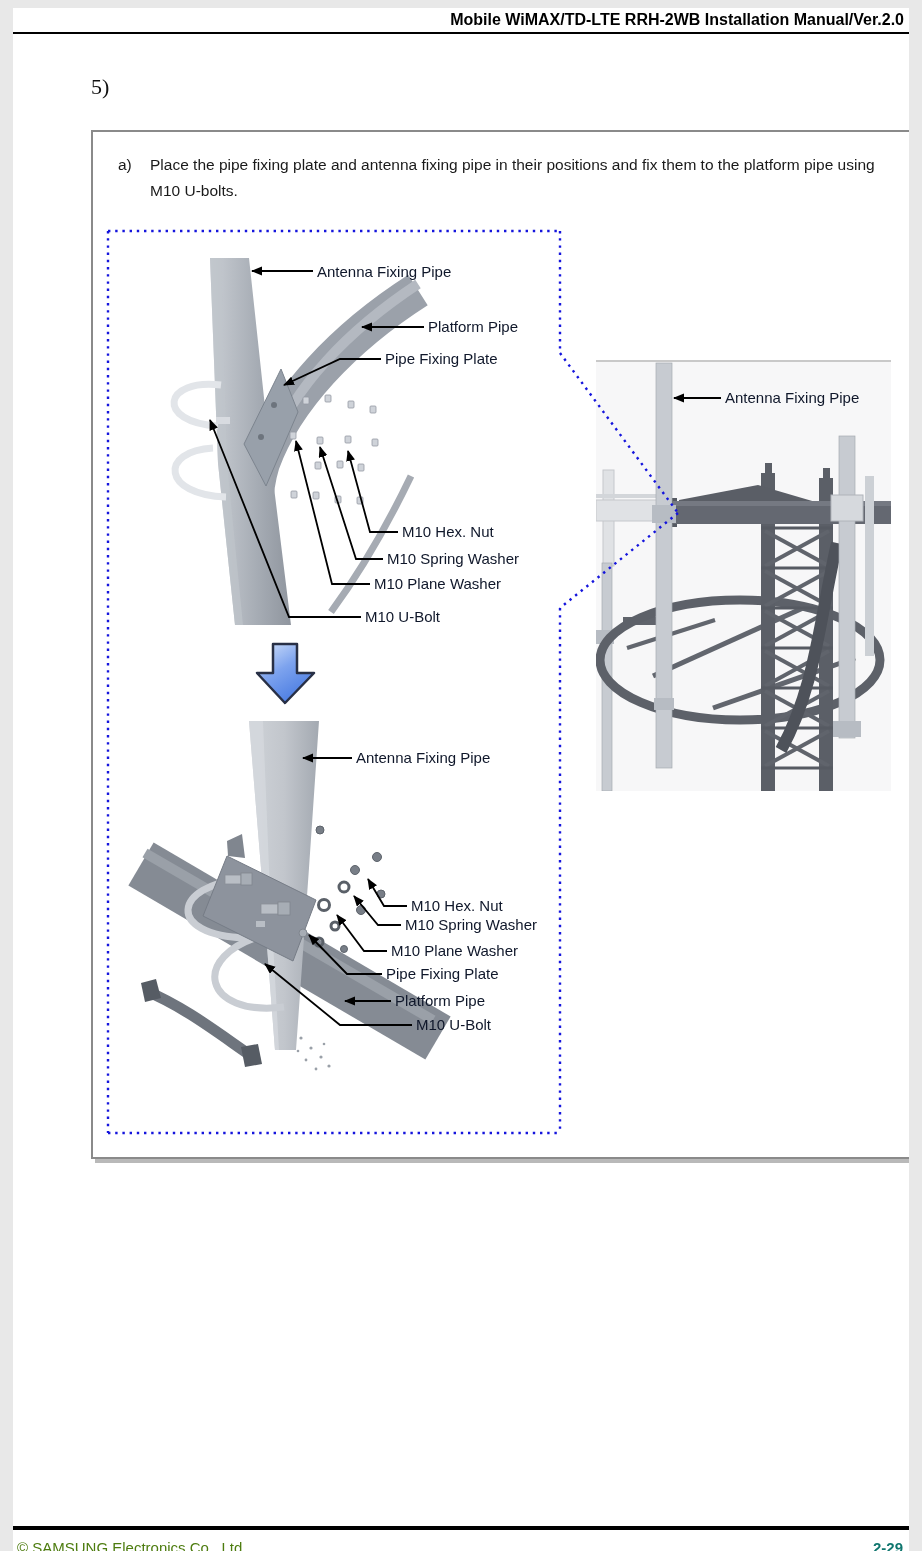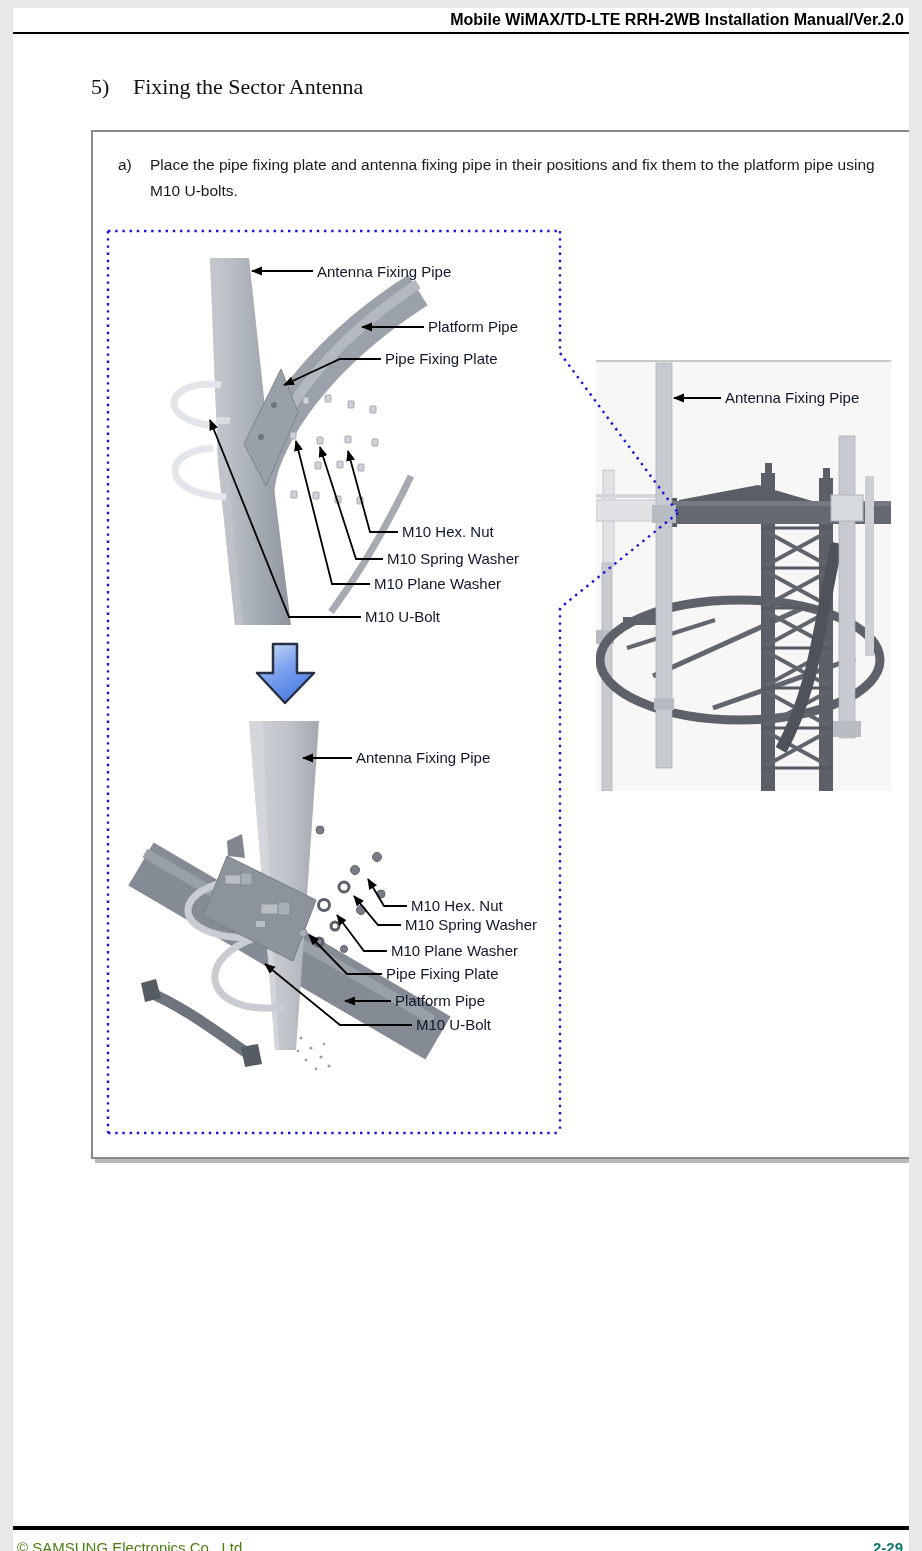--- a/index.html
+++ b/index.html
@@ -65,21 +65,20 @@
 </head>
 <body>
 
 <div class="page">
 
   <div class="hdr-title">Mobile WiMAX/TD-LTE RRH-2WB Installation Manual/Ver.2.0</div>
   <div class="hdr-rule"></div>
 
   <div class="section-heading">
     <span class="num">5)</span>
-    <span>Fixing the Sector Antenna</span>
   </div>
 
   <div class="content-box">
     <div class="step">
       <span class="marker">a)</span>
       <span class="txt">Place the pipe fixing plate and antenna fixing pipe in their positions and fix them to the platform pipe using M10 U-bolts.</span>
     </div>
   </div>
 
   <svg class="fig-svg" width="922" height="1551" viewBox="0 0 922 1551">

